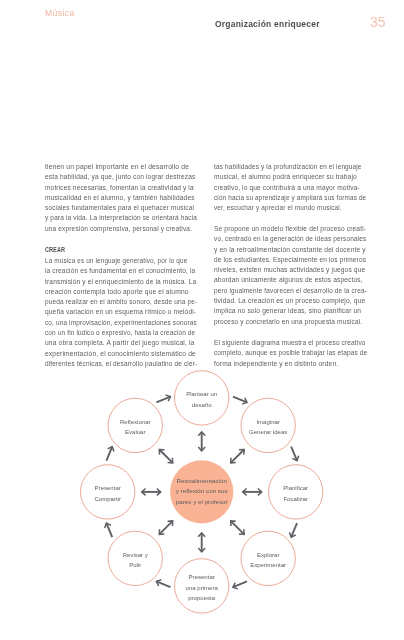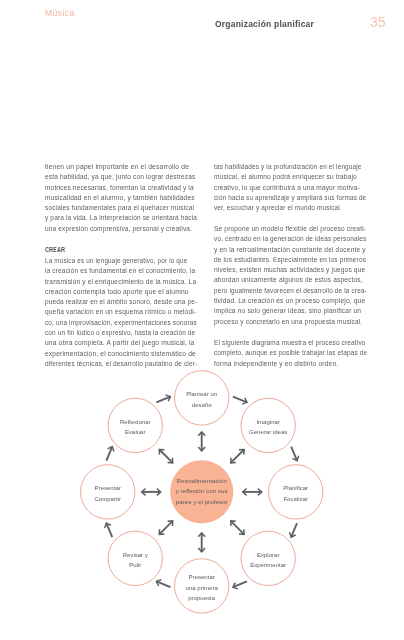--- a/index.html
+++ b/index.html
@@ -22,21 +22,21 @@
   .nt{font-size:6.05px;fill:#5d5d5f;text-anchor:middle;letter-spacing:0px;font-family:"Liberation Sans",sans-serif;}
   .ct{will-change:opacity;font-size:6.25px;fill:#5d5d5f;text-anchor:middle;letter-spacing:0px;font-family:"Liberation Sans",sans-serif;}
   .ar1,.ar2{stroke:#5d6064;stroke-width:1.9;fill:none;}
 </style>
 </head>
 <body>
 
 <div class="page">
 
   <div class="hdr-section">Música</div>
-  <div class="hdr-title">Organización planificar</div>
+  <div class="hdr-title">Organización enriquecer</div>
   <div class="hdr-page">35</div>
 
   <div class="col left">
       <div class="pg" style="top:162.4px">
         <span class="ln" style="transform:scaleX(1.0078)">tienen un papel importante en el desarrollo de</span>
         <span class="ln" style="transform:scaleX(0.9815)">esta habilidad, ya que, junto con lograr destrezas</span>
         <span class="ln" style="transform:scaleX(0.9789)">motrices necesarias, fomentan la creatividad y la</span>
         <span class="ln" style="transform:scaleX(0.9922)">musicalidad en el alumno, y también habilidades</span>
         <span class="ln" style="transform:scaleX(0.9706)">sociales fundamentales para el quehacer musical</span>
         <span class="ln" style="transform:scaleX(0.9741)">y para la vida. La interpretación se orientará hacia</span>

